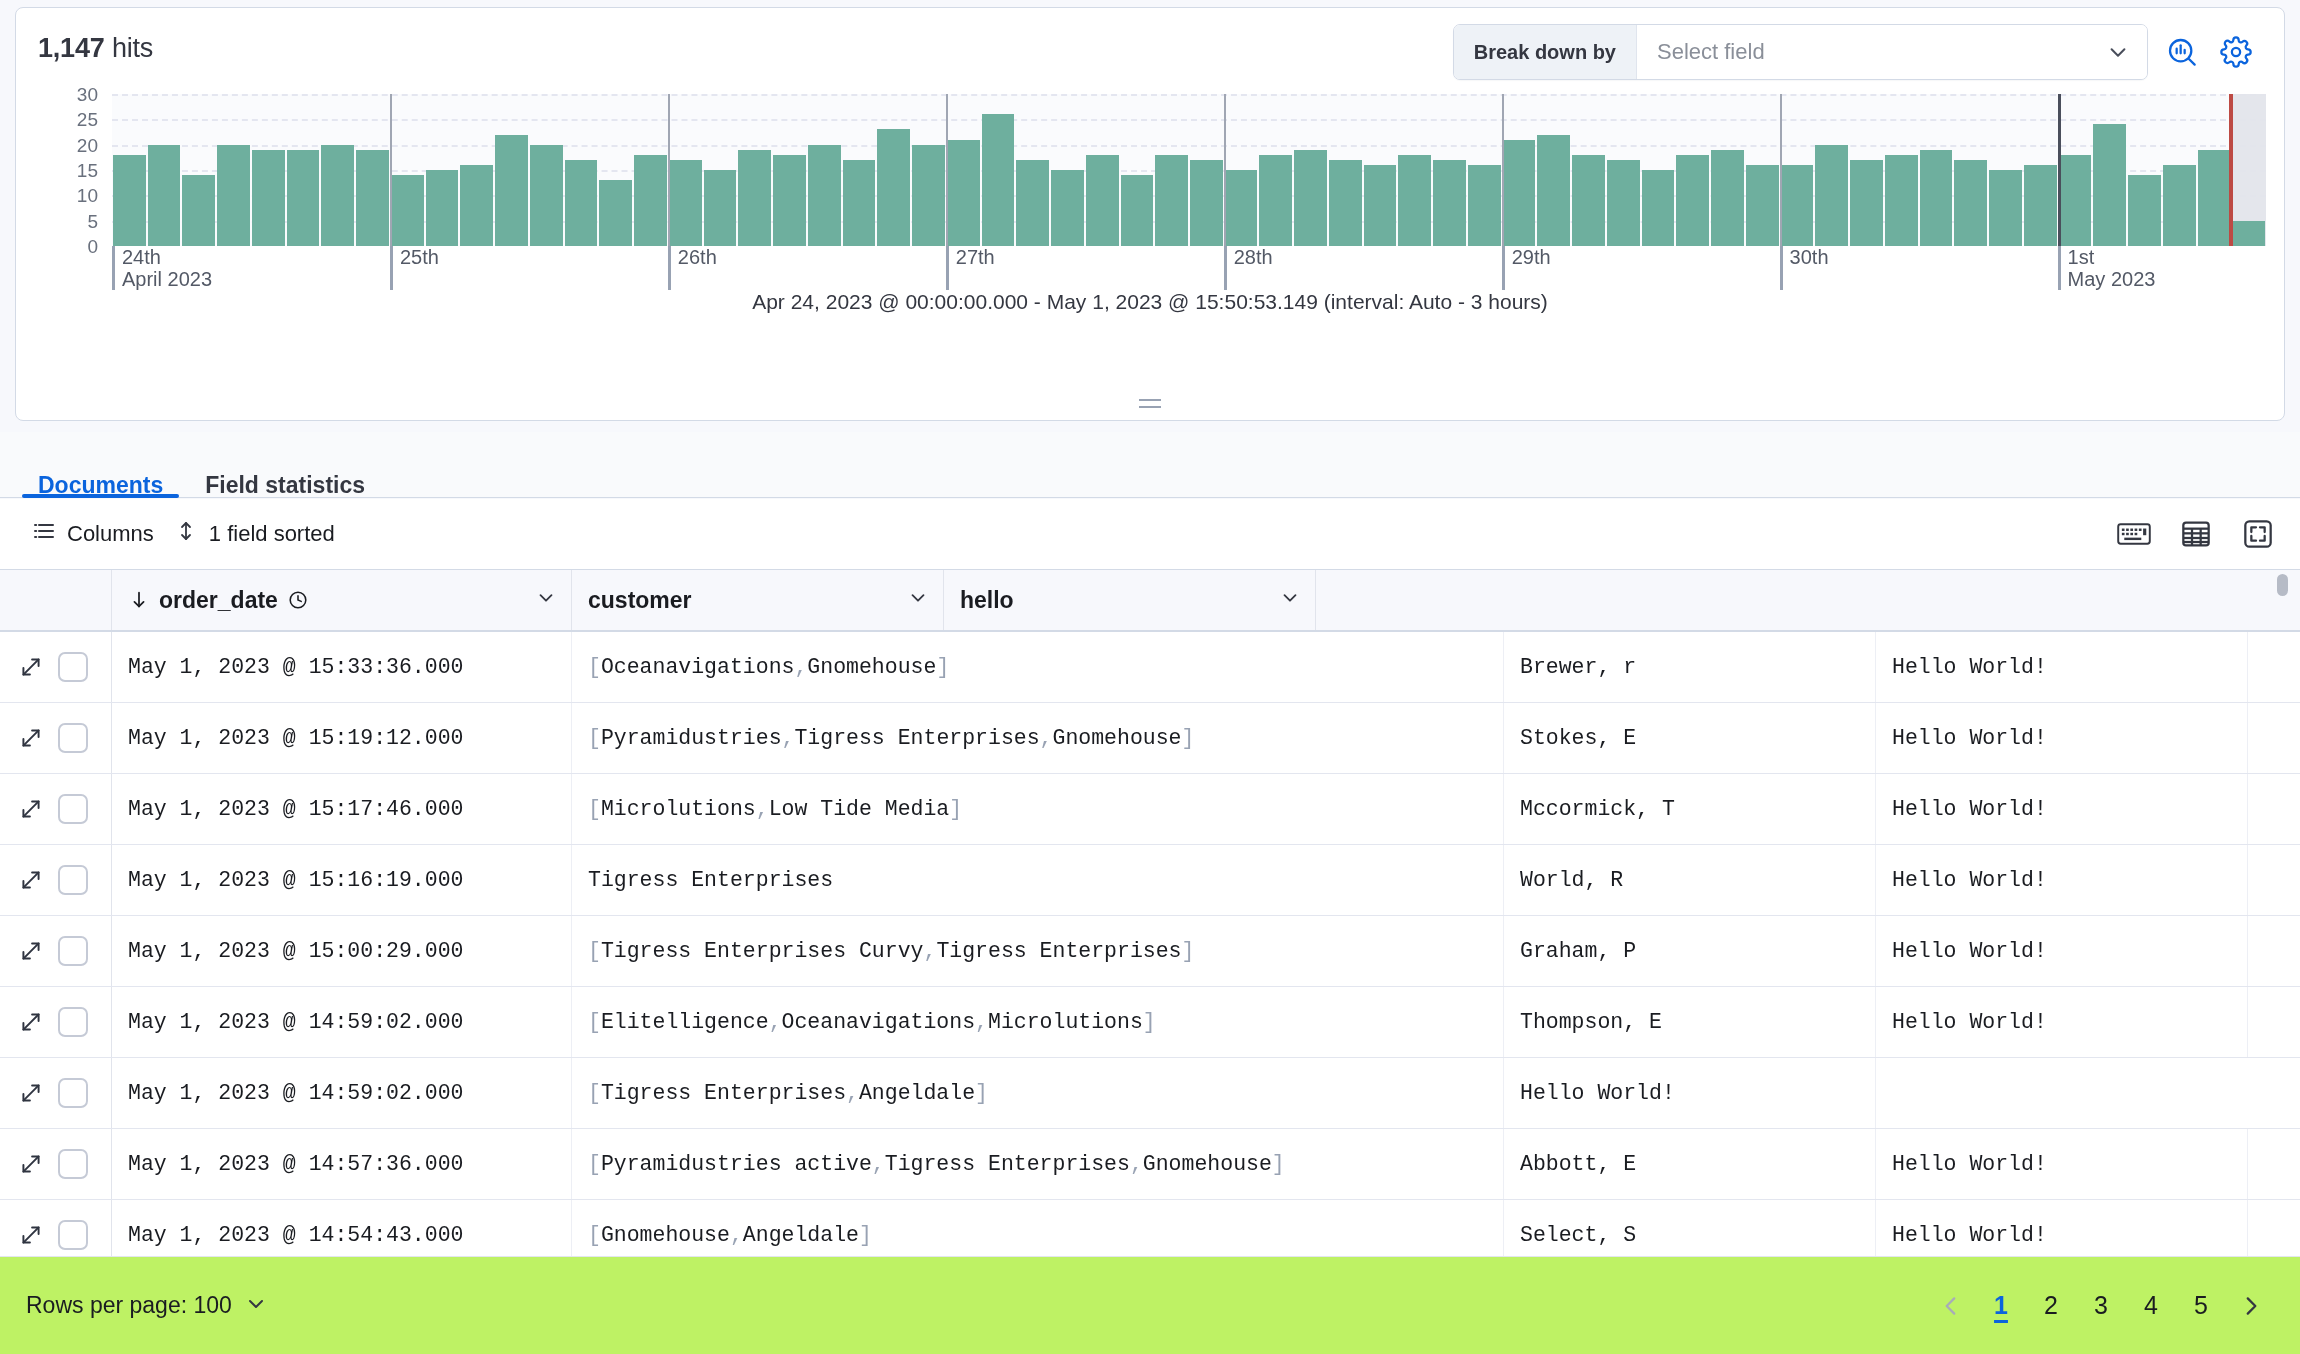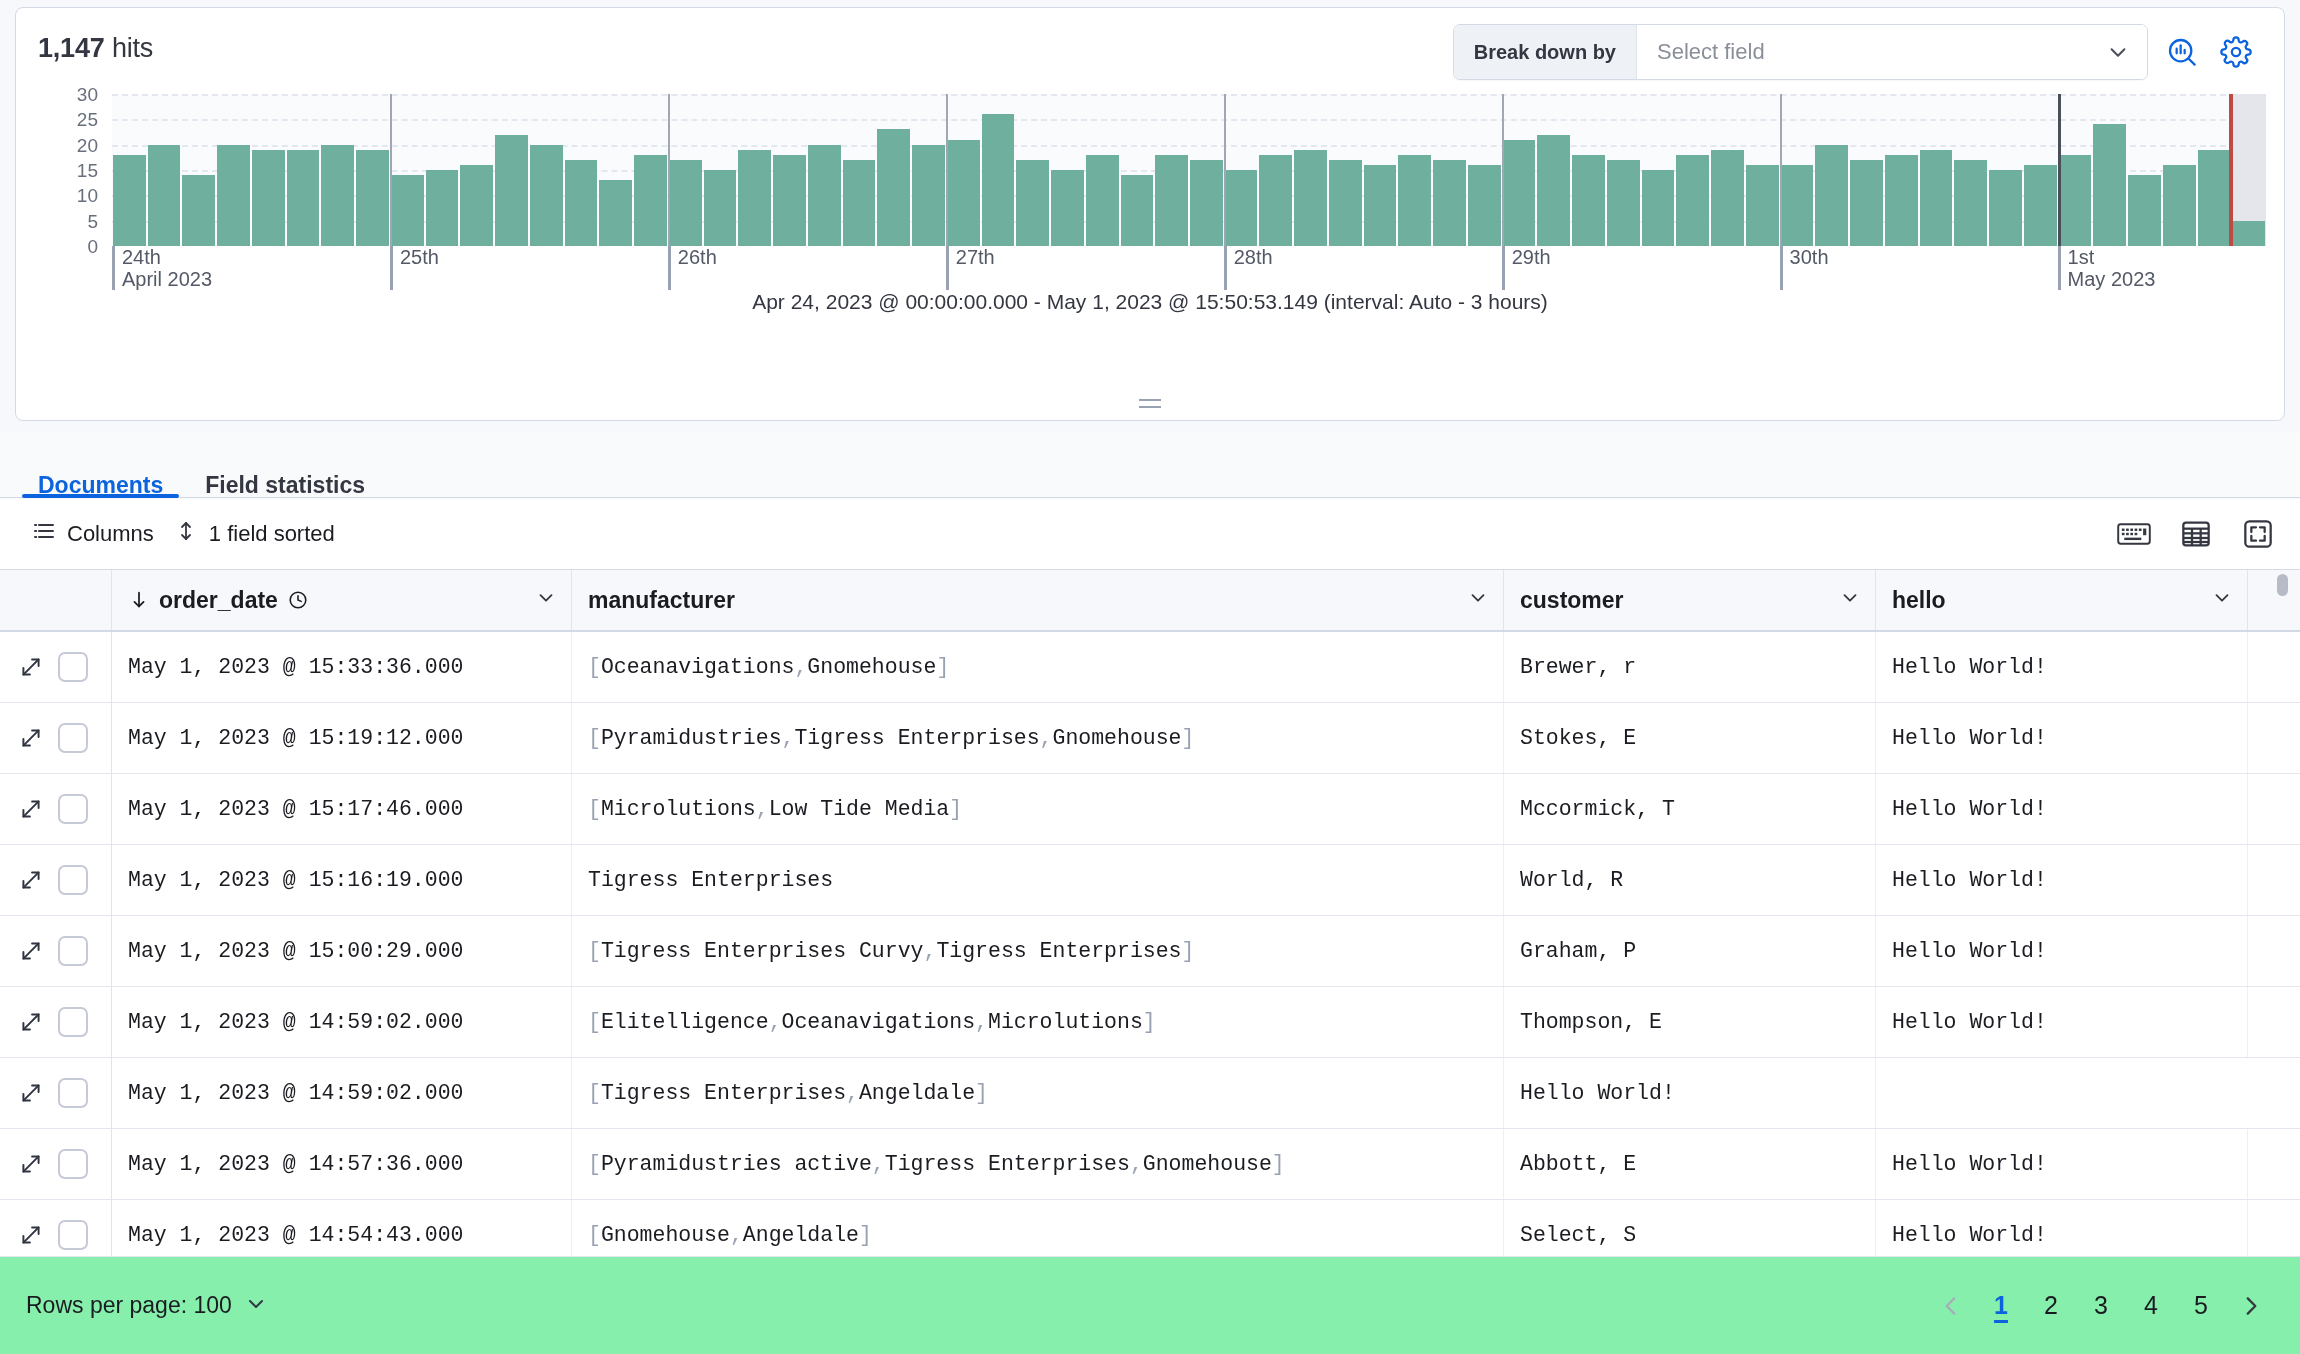--- a/index.html
+++ b/index.html
@@ -291,21 +291,21 @@
     width: 11px; height: 22px;
     border-radius: 6px;
     background: #B6BBC6;
   }
 
   
   .footer {
     position: absolute;
     left: 0; bottom: 0;
     width: 2300px; height: 98px;
-    background: #86efac;
+    background: #bef264;
     border-top: 1px solid #E3E6EF;
     display: flex; align-items: center;
     padding: 0 26px;
   }
   .rows-per-page {
     display: flex; align-items: center; gap: 12px;
     font-size: 23px; color: #1A1C21;
     cursor: pointer;
   }
   .foot-spacer { flex: 1; }
@@ -591,28 +591,20 @@
               <polyline points="12,7.5 12,12 15.5,13.5"></polyline>
             </svg>
         </span>
         <span class="hchev">
           <svg viewBox="0 0 24 24" width="22" height="22" fill="none" stroke="#343741" stroke-width="2" stroke-linecap="round" stroke-linejoin="round">
               <polyline points="6,10 12,16 18,10"></polyline>
             </svg>
         </span>
       </div>
 
-      <div class="hcell c-manu">
-        <span>manufacturer</span>
-        <span class="hchev">
-          <svg viewBox="0 0 24 24" width="22" height="22" fill="none" stroke="#343741" stroke-width="2" stroke-linecap="round" stroke-linejoin="round">
-              <polyline points="6,10 12,16 18,10"></polyline>
-            </svg>
-        </span>
-      </div>
 
       <div class="hcell c-cust">
         <span>customer</span>
         <span class="hchev">
           <svg viewBox="0 0 24 24" width="22" height="22" fill="none" stroke="#343741" stroke-width="2" stroke-linecap="round" stroke-linejoin="round">
               <polyline points="6,10 12,16 18,10"></polyline>
             </svg>
         </span>
       </div>
 

